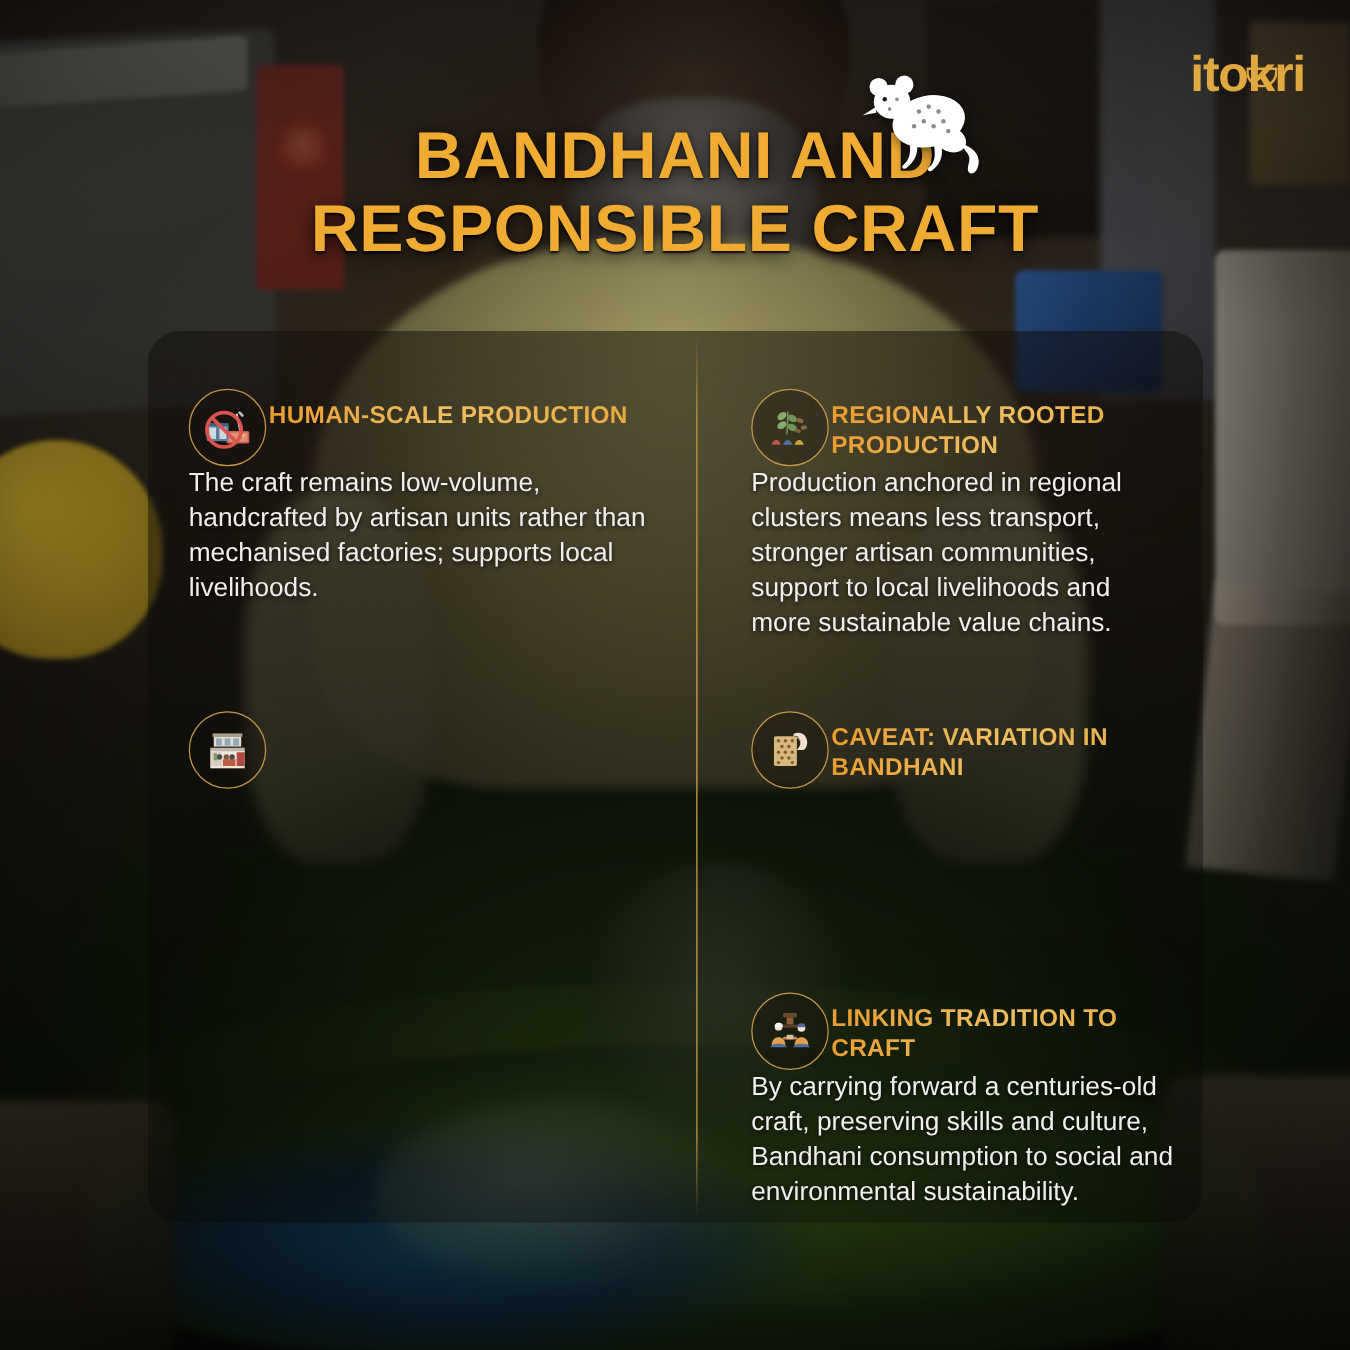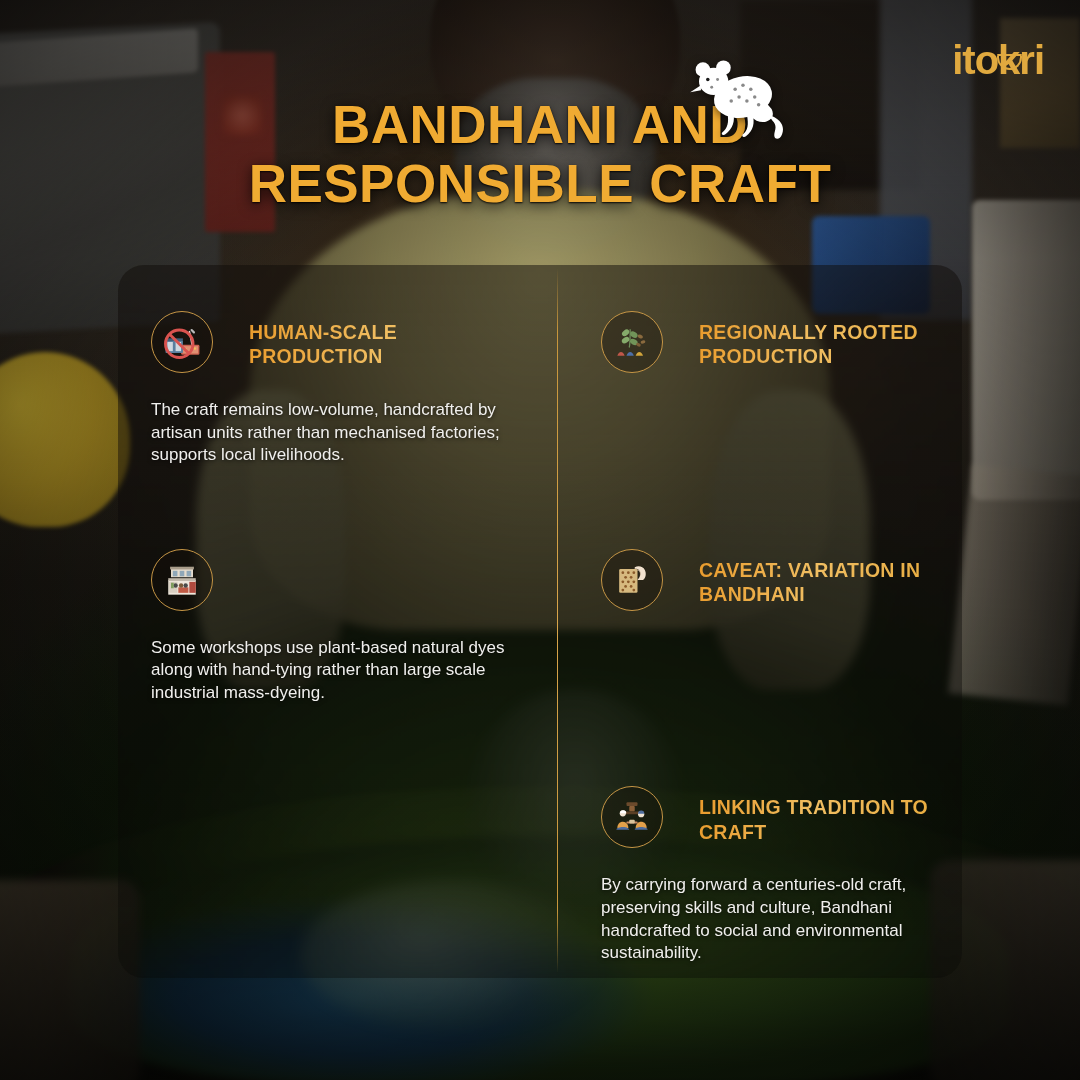--- a/index.html
+++ b/index.html
@@ -238,21 +238,21 @@
     position:absolute; left:118px; top:265px;
     width:844px; height:713px;
     display:grid;
     grid-template-columns:439px 405px;
     grid-template-rows:repeat(3, 1fr);
     z-index:6;
   }
   .cell { position:relative; padding:46px 30px 10px 33px; }
   .cell.right { padding-left:44px; padding-right:22px; }
 
-  .cell-head { display:flex; align-items:flex-start; gap:36px; }
+  .cell-head { display:flex; align-items:flex-start; gap:2px; }
 
   .icon-badge {
     flex:0 0 auto;
     width:62px; height:62px; border-radius:50%;
     border:1.6px solid #c69646;
     background:rgba(20,15,10,.35);
     display:flex; align-items:center; justify-content:center;
     position:relative; overflow:hidden;
   }
   .icon-badge svg { width:44px; height:44px; display:block; }
@@ -264,22 +264,21 @@
     background:linear-gradient(100deg,#e99b2c 0%, #f0be62 48%, #e7aa3c 100%);
     -webkit-background-clip:text; background-clip:text;
     -webkit-text-fill-color:transparent;
     text-shadow:none;
     padding-top:9px;
     max-width:330px;
   }
   .cell.right .cell-title { max-width:300px; }
 
   .cell-body {
-    margin-top:26px;
-    font-size:17px; line-height:1.33;
+    font-size:21px; line-height:1.33;
     color:#f0efed;
     text-shadow:0 1px 4px rgba(0,0,0,.75);
     max-width:392px;
   }
   .cell.right .cell-body { max-width:400px; }
 </style>
 </head>
 <body>
 
 <div id="poster">
@@ -392,20 +391,21 @@
             <ellipse cx="33" cy="18" rx="3" ry="2" transform="rotate(20 33 18)" fill="#8a6a3e"></ellipse>
             <ellipse cx="36" cy="24" rx="2.6" ry="1.8" transform="rotate(-12 36 24)" fill="#8a6a3e"></ellipse>
             <ellipse cx="31" cy="27" rx="2.6" ry="1.8" transform="rotate(24 31 27)" fill="#7d5f37"></ellipse>
             <path d="M8 39 C9.5 33.5, 14.5 33.5, 16 39 Z" fill="#c0574a"></path>
             <path d="M18 39 C19.5 33.5, 24.5 33.5, 26 39 Z" fill="#4d6fa8"></path>
             <path d="M28 39 C29.5 33.5, 34.5 33.5, 36 39 Z" fill="#d2a53c"></path>
           </svg>
         </div>
         <div class="cell-title">REGIONALLY ROOTED PRODUCTION</div>
       </div>
+      <p class="cell-body">Production anchored in regional clusters means less transport, stronger artisan communities, support to local livelihoods and more sustainable value chains.</p>
     </div>
 
     <div class="cell left">
       <div class="cell-head">
         <div class="icon-badge">
           <svg viewBox="0 0 48 48">
             <rect x="9" y="24" width="30" height="16" fill="#efe7dc"></rect>
             <rect x="9" y="22" width="30" height="3" fill="#bfb6a8"></rect>
             <rect x="12" y="12" width="24" height="9" fill="#e4dbcd"></rect>
             <rect x="11" y="9.5" width="26" height="3" fill="#a89c8a"></rect>
@@ -415,21 +415,20 @@
             <rect x="10" y="26" width="9" height="12" fill="#d8cfc1"></rect>
             <rect x="32" y="26" width="7" height="12" fill="#b04a3e"></rect>
             <rect x="20" y="32" width="11" height="6" fill="#c05b45"></rect>
             <circle cx="17" cy="30" r="2.4" fill="#4a4a4a"></circle>
             <circle cx="23" cy="30" r="2.4" fill="#7a5a3a"></circle>
             <circle cx="28" cy="30" r="2.4" fill="#4a4a4a"></circle>
             <rect x="12" y="27" width="3" height="6" fill="#7f9d5e"></rect>
           </svg>
         </div>
       </div>
-      <p class="cell-body">Some workshops use plant-based natural dyes along with hand-tying rather than large scale industrial mass-dyeing.</p>
     </div>
 
     <div class="cell right">
       <div class="cell-head">
         <div class="icon-badge">
           <svg viewBox="0 0 48 48">
             <rect x="10" y="12" width="20" height="26" rx="1.5" fill="#d6b97f"></rect>
             <g fill="#8a5a2a">
               <circle cx="14" cy="16" r="1.5"></circle>
                 <circle cx="20" cy="16" r="1.5"></circle>
@@ -469,17 +468,17 @@
             <circle cx="34" cy="21" r="3.4" fill="#f0e3d2"></circle>
             <path d="M30.6 20.4 a3.4 3.4 0 0 1 6.8 0 Z" fill="#4f6d9e"></path>
             <path d="M28 36 C28 27, 40 27, 40 36 Z" fill="#e2a04a"></path>
             <path d="M27 38 C27 34, 41 34, 41 38 Z" fill="#4f6d9e"></path>
             <path d="M19 30 L29 30" stroke="#c9895f" stroke-width="2.4" stroke-linecap="round"></path>
             <rect x="21" y="27" width="6" height="4" rx="1" fill="#d8c29a"></rect>
           </svg>
         </div>
         <div class="cell-title">LINKING TRADITION TO CRAFT</div>
       </div>
-      <p class="cell-body">By carrying forward a centuries-old craft, preserving skills and culture, Bandhani handcrafted to social and environmental sustainability.</p>
+      <p class="cell-body">By carrying forward a centuries-old craft, preserving skills and culture, Bandhani consumption to social and environmental sustainability.</p>
     </div>
 
   </div>
 </div>
 
 </body></html>

